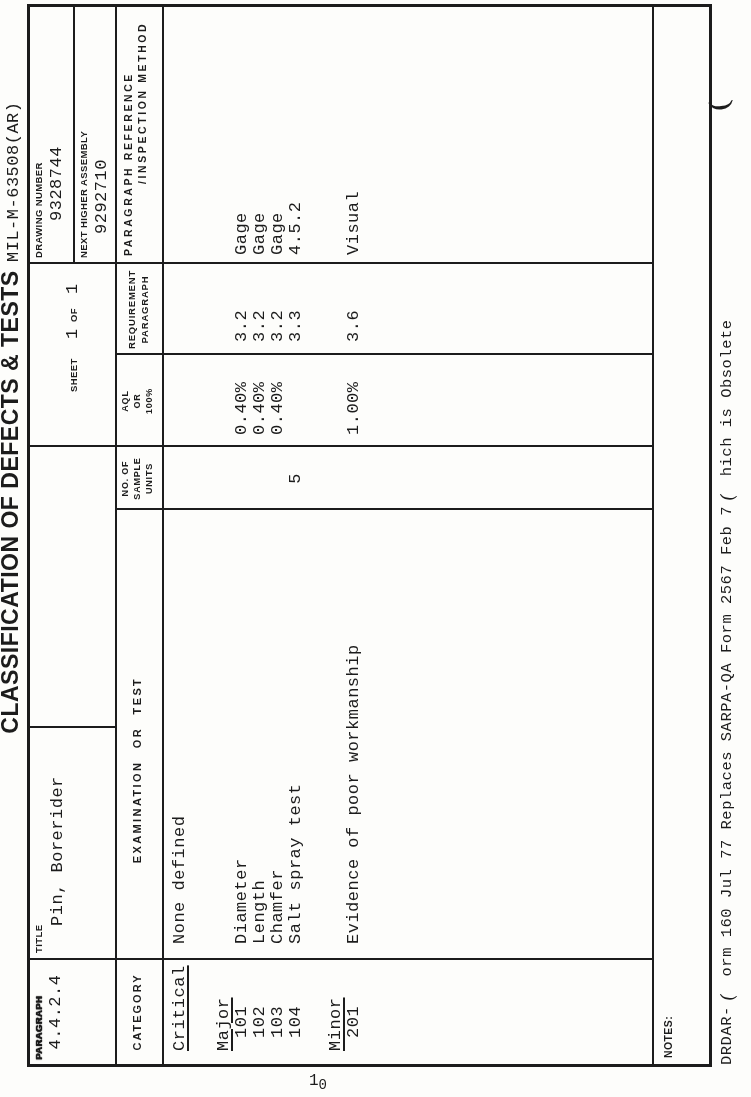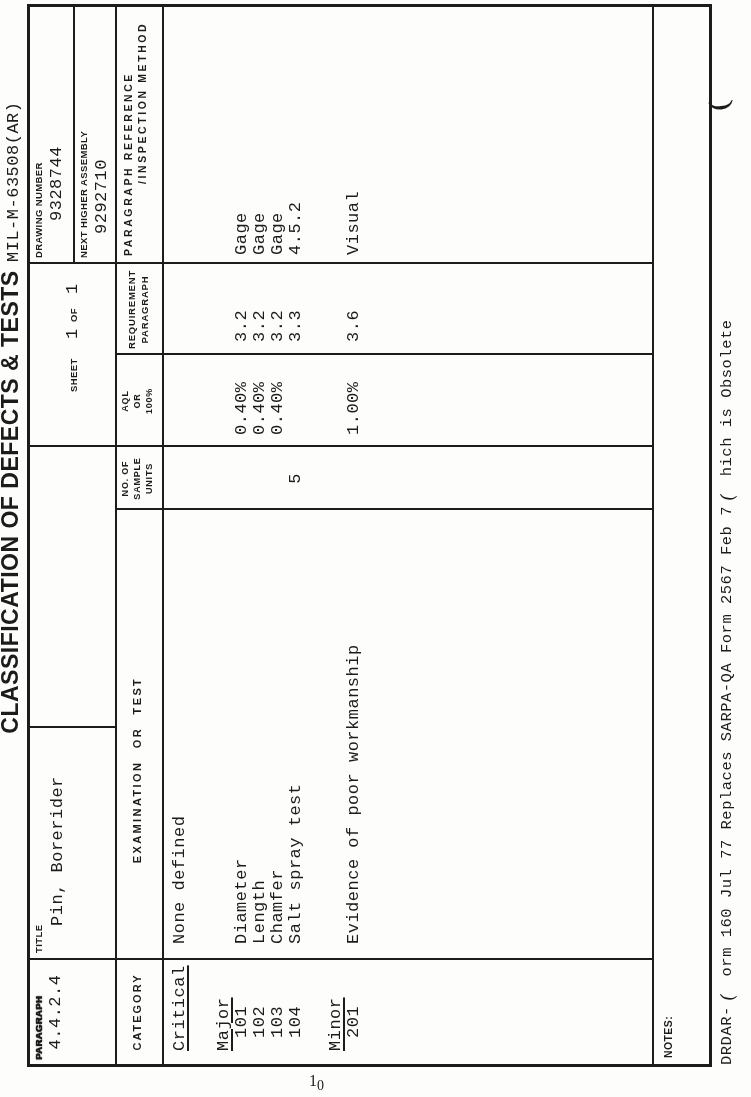--- a/index.html
+++ b/index.html
@@ -44,21 +44,21 @@
   .hw{font-family:"DejaVu Serif",serif;font-size:19px;display:inline-block;transform:rotate(7deg);margin:0 7px 0 5px;vertical-align:-3px;}
   .footer{
     position:absolute;left:32px;top:716px;font-family:var(--mono);font-size:15.5px;
     letter-spacing:.5px;white-space:nowrap;
   }
   .stray{
     position:absolute;left:986px;top:704px;font-family:"DejaVu Serif",serif;
     font-size:27px;font-weight:300;transform:rotate(-6deg) scaleX(1.25);
   }
   
-  .pagenum{position:absolute;left:309px;top:1072px;font-family:Liberation Serif, serif;font-size:16px;}
+  .pagenum{position:absolute;left:309px;top:1072px;font-family:Liberation Mono, monospace;font-size:16px;}
   .pagenum .lo{display:inline-block;font-size:14px;transform:translateY(4px);}
 </style>
 </head>
 <body>
 
 <div id="viewport">
   <div id="land">
 
     <div class="doc-title">CLASSIFICATION OF DEFECTS &amp; TESTS</div>
     <div class="mil">MIL-M-63508(AR)</div>

